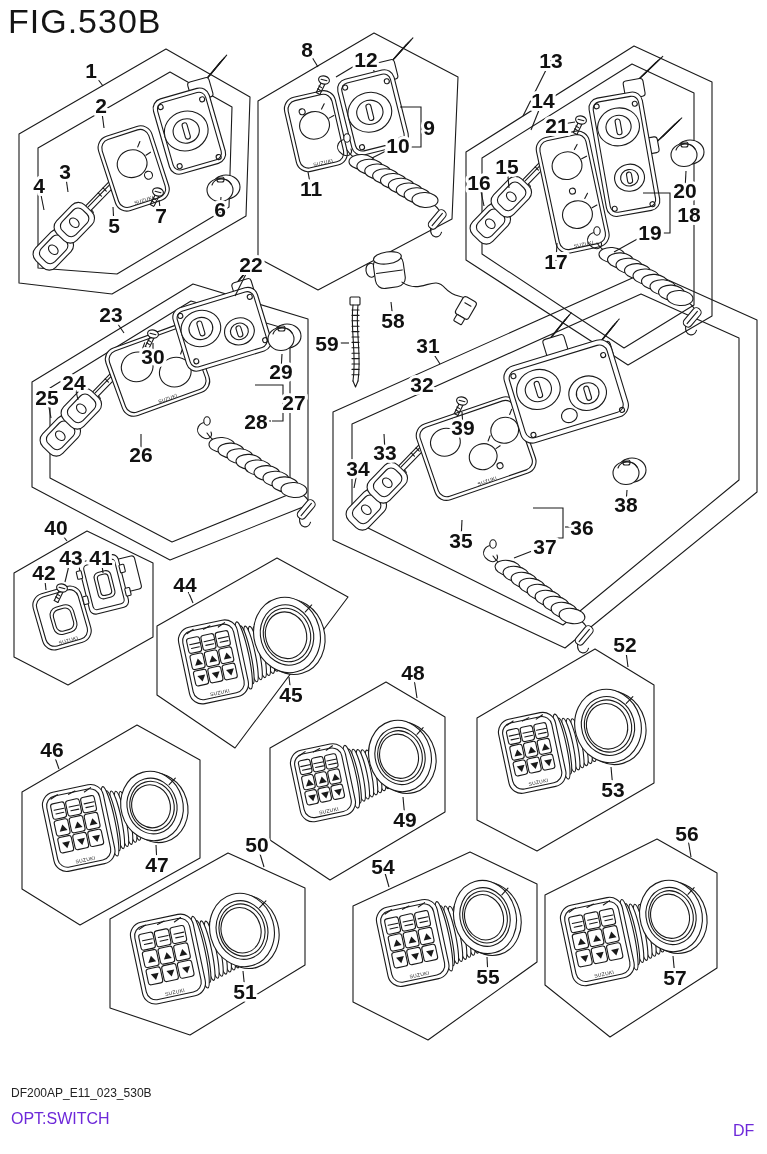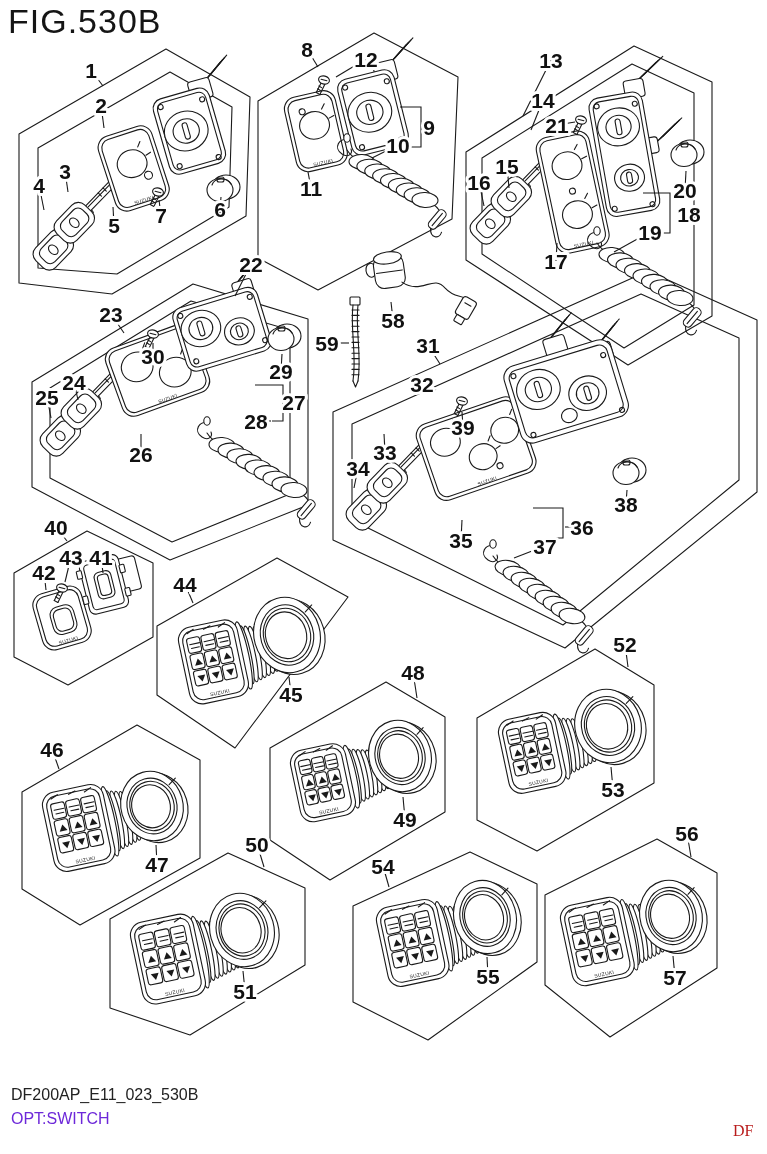--- a/index.html
+++ b/index.html
@@ -1,22 +1,22 @@
 <!DOCTYPE html>
 <html><head>
 <meta charset="utf-8">
 <style>
   html,body{margin:0;padding:0;background:#fff;}
   .page{position:relative;width:767px;height:1154px;background:#ffffff;overflow:hidden;
         font-family:"Liberation Sans",sans-serif;}
   .fig-title{position:absolute;left:8px;top:2px;font-size:34px;font-weight:400;
              color:#151515;letter-spacing:1px;}
-  .footer-code{position:absolute;left:11px;top:1086px;font-size:16px;color:#222;}
+  .footer-code{position:absolute;left:11px;top:1086px;font-size:12px;color:#222;}
   .footer-opt{position:absolute;left:11px;top:1110px;font-size:16px;color:#6d28d9;}
-  .corner-text{position:absolute;left:733px;top:1122px;font-size:16px;color:#b91c1c;font-family:Liberation Serif, serif;}
+  .corner-text{position:absolute;left:733px;top:1122px;font-size:16px;color:#6d28d9;}
   svg{position:absolute;left:0;top:0;}
   .ln{fill:none;stroke:#1a1a1a;stroke-width:1.1;stroke-linecap:round;stroke-linejoin:round;}
   .fw{fill:#ffffff;stroke:#1a1a1a;stroke-width:1.1;stroke-linejoin:round;}
   .fb{fill:#1a1a1a;stroke:none;}
   .callout{font-family:"Liberation Sans",sans-serif;font-size:21px;font-weight:bold;fill:#111;
            paint-order:stroke;stroke:#ffffff;stroke-width:6px;stroke-linejoin:round;}
   .leader{stroke:#1a1a1a;stroke-width:1.1;fill:none;}
   .brand{font-family:"Liberation Sans",sans-serif;font-size:5px;fill:#1a1a1a;stroke:none;
          text-anchor:middle;letter-spacing:.3px;}
 </style>

